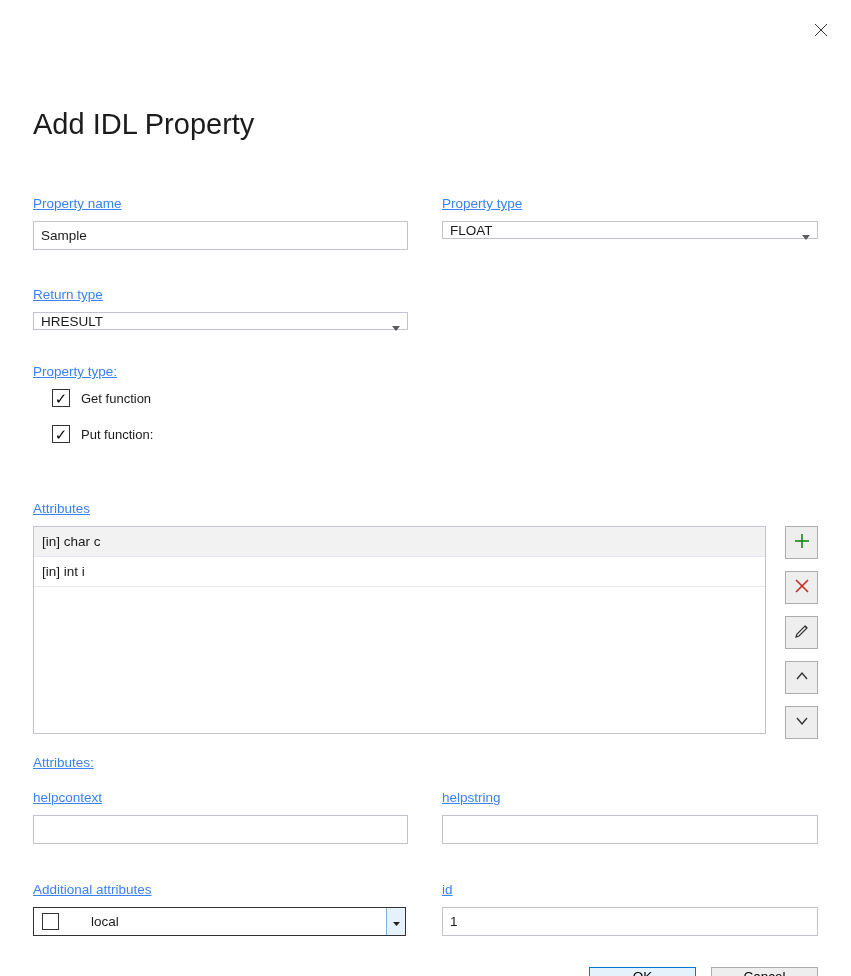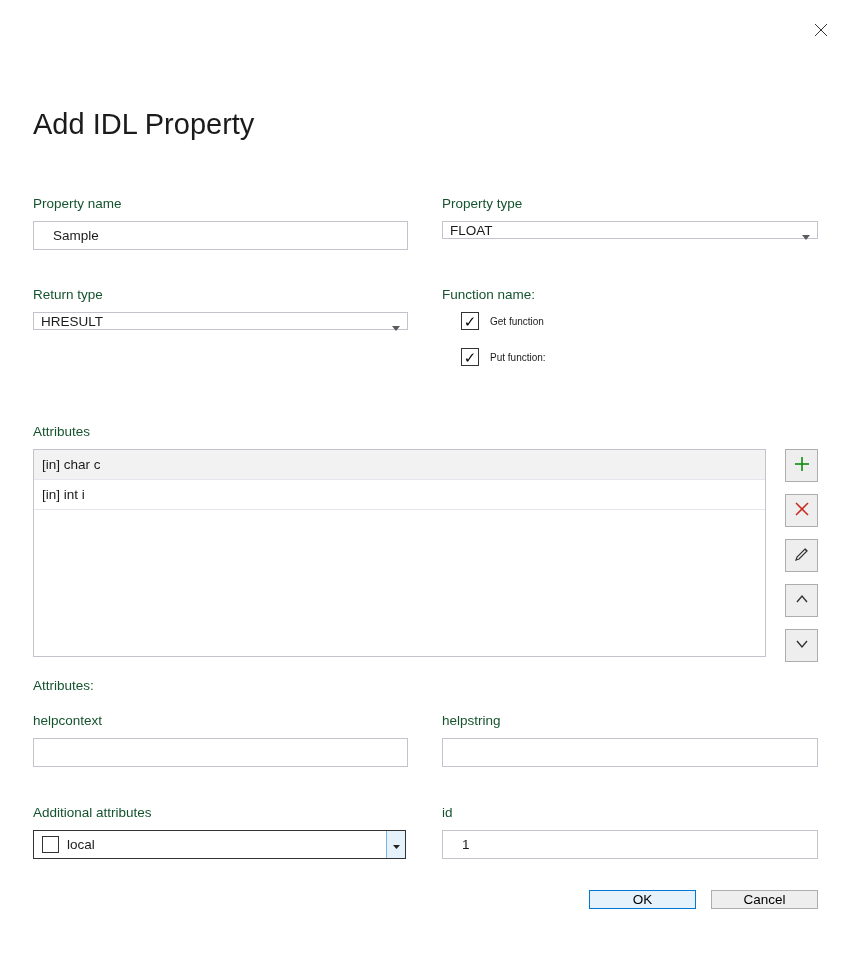--- a/index.html
+++ b/index.html
@@ -20,48 +20,48 @@
     }
     .close-btn svg { width: 14px; height: 14px; stroke: #333; stroke-width: 1; }
     .title {
       font-size: 29px; font-weight: 300;
       color: #1b1b1b; margin-top: 108px; margin-bottom: 55px;
     }
     .row { display: flex; gap: 34px; }
     .col-left { width: 375px; }
     .col-right { flex: 1; }
     .label {
-      font-size: 13.5px; color: #14532d; margin-bottom: 10px; display: block;
+      font-size: 13.5px; color: #3b82f6; margin-bottom: 10px; display: block; text-decoration: underline;
     }
     .text-input {
       width: 100%; height: 29px;
       border: 1px solid #c3c2cd; background: #fff;
-      padding: 0 19px; font-size: 13.5px; font-family: inherit;
+      padding: 0 7px; font-size: 13.5px; font-family: inherit;
       color: #1b1b1b;
     }
     .select {
       width: 100%; height: 17px;
       border: 1px solid #c3c2cd; background: #fff;
       display: flex; align-items: center; justify-content: space-between;
       padding: 8px 7px; font-size: 13.5px; cursor: pointer;
     }
     .chevron-sm { width: 8px; height: 5px; display: inline-block; }
     .chevron-sm svg { width: 100%; height: 100%; fill: #5b5b5b; }
-    .section-gap { margin-top: 37px; }
+    .section-gap { margin-top: 37px; flex-direction: column; }
     .checkbox-row { display: flex; align-items: center; margin-bottom: 18px; }
     .checkbox {
       width: 18px; height: 18px;
       border: 1px solid #333; background: #fff;
       margin-right: 11px; cursor: pointer;
       display: flex; align-items: center; justify-content: center;
     }
     .checkbox.checked::after {
       content: "✓"; font-size: 15px; line-height: 1; color: #000;
     }
-    .inline-checkbox-label { font-size: 10px; padding-top: 1px; }
+    .inline-checkbox-label { font-size: 13px; padding-top: 1px; }
     .func-section { margin-left: 19px; }
     .put-select-wrap { margin-left: 14px; width: 362px; }
     .params-area { margin-top: 40px; }
     .params-grid { display: flex; gap: 19px; margin-top: 10px; }
     .params-list {
       flex: 1; height: 208px;
       border: 1px solid #c3c2cd; background: #fff;
       overflow: auto;
     }
     .param-item {
@@ -75,20 +75,21 @@
       border: 1px solid #adadad; background: #eeeeee;
       cursor: pointer; display: flex; align-items: center; justify-content: center;
     }
     .icon-btn svg { width: 16px; height: 16px; }
     .attrs-area { margin-top: 16px; }
     .addl-row { margin-top: 38px; }
     .addl-select {
       width: 373px; height: 29px; border: 1px solid #333;
       display: flex; align-items: center; cursor: pointer;
       position: relative;
+      gap: 24px;
     }
     .addl-select .opt-check {
       width: 17px; height: 17px; border: 1px solid #333; background: #fff;
       margin: 0 8px;
     }
     .addl-select .opt-text { flex: 1; font-size: 13.5px; }
     .addl-select .dd-btn {
       width: 19px; height: 27px; background: #e5f1fb; border-left: 1px solid #7eb4e4;
       display: flex; align-items: center; justify-content: center;
     }
@@ -135,21 +136,21 @@
     <div class="col-left">
       <label class="label">Return type</label>
       <div class="select">
         <span>HRESULT</span>
         <span class="chevron-sm"><svg viewBox="0 0 8 5">
               <polygon points="0,0 8,0 4,5"></polygon>
             </svg></span>
       </div>
     </div>
     <div class="col-right">
-      <label class="label">Function name:</label>
+      <label class="label">Property type:</label>
       <div class="func-section">
         <div class="checkbox-row">
           <div class="checkbox checked"></div>
           <span class="inline-checkbox-label">Get function</span>
         </div>
         <div class="checkbox-row">
           <div class="checkbox checked"></div>
           <span class="inline-checkbox-label">Put function:</span>
         </div>
       </div>

